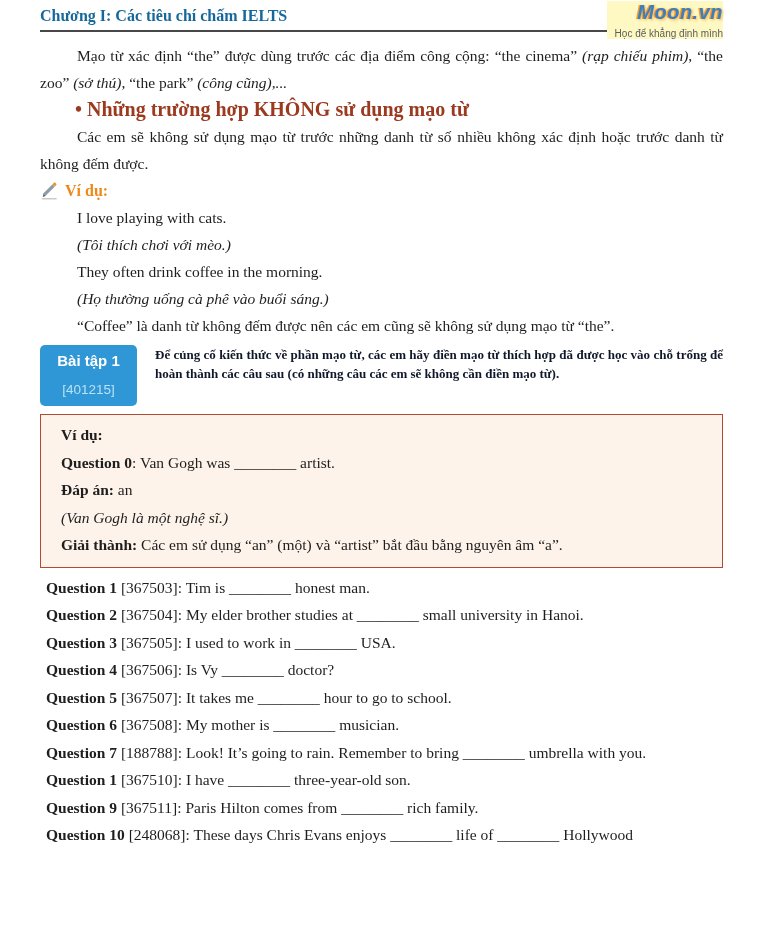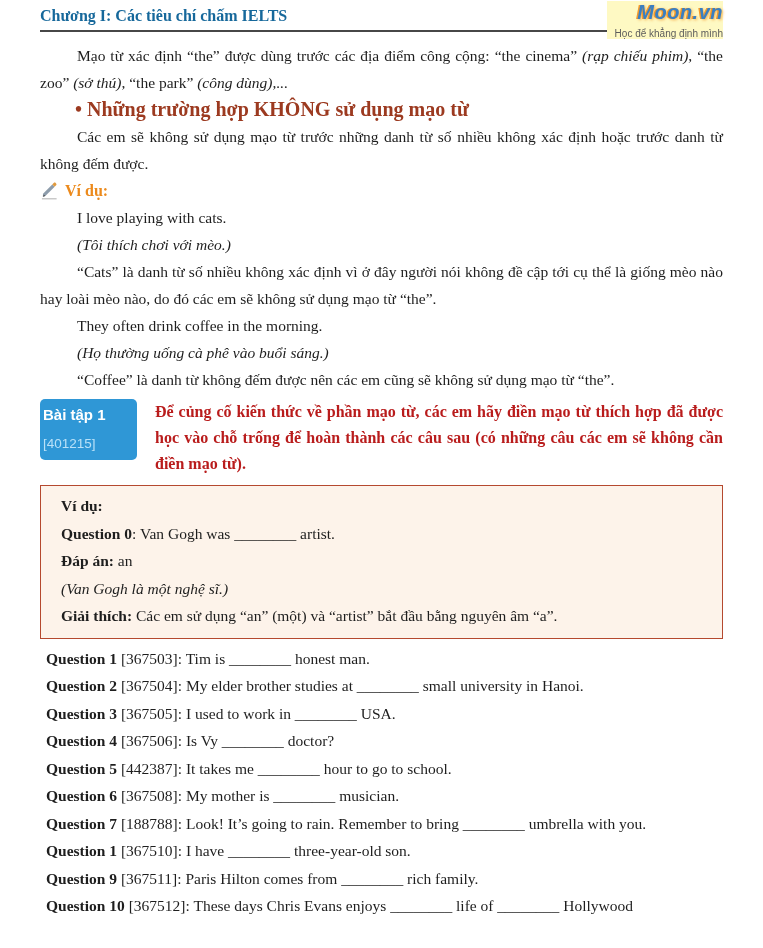--- a/index.html
+++ b/index.html
@@ -32,26 +32,26 @@
   .bullet-heading { font-size:20px; line-height:27px; font-weight:bold; color:#9c3a20; margin-left:35px; }
 
   .vd-row { display:flex; align-items:center; gap:6px; height:27px; }
   .pencil-icon { width:19px; height:19px; display:inline-block; flex:0 0 19px; }
   .vd-label { color:#ec8a1c; font-weight:bold; font-size:16px; }
 
   
   .exercise { display:flex; gap:18px; margin-top:6px; align-items:flex-start; }
   .badge {
     flex:0 0 97px; width:97px; background:#2f97d6; border-radius:5px;
-    padding:6px 3px 8px;
+    text-align:center; padding:6px 3px 8px;
     font-family:"Liberation Sans","DejaVu Sans",sans-serif;
   }
   .badge-title { color:#ffffff; font-weight:bold; font-size:15px; line-height:20px; }
   .badge-id { color:#b9e1f8; font-size:13.5px; line-height:17px; margin-top:10px; }
-  .exercise-desc { flex:1; color:#b91c1c; font-weight:bold; font-size:16px; line-height:26px; text-align:justify; }
+  .exercise-desc { flex:1; color:#0f172a; font-weight:bold; font-size:13px; line-height:19px; text-align:justify; }
 
   
   .example-box {
     margin-top:8px; border:1.5px solid #b5492f; background:#fdf3ea;
     padding:6px 20px 8px;
   }
   .example-box .line { font-size:15.5px; line-height:27.5px; }
   .bold { font-weight:bold; }
 
   
@@ -67,68 +67,67 @@
   <header class="header">
     <div class="chapter-title">Chương I: Các tiêu chí chấm IELTS</div>
     <div class="logo-wrap">
       <div class="logo">Moon.vn</div>
       <div class="tagline">Học để khẳng định mình</div>
     </div>
   </header>
 
   <main class="content">
 
-    <p class="para"><span>Mạo từ xác định “the” được dùng trước các địa điểm công cộng: “the cinema” </span><span class="italic">(rạp chiếu phim)</span><span>, “the zoo” </span><span class="italic">(sở thú)</span><span>, “the park” </span><span class="italic">(công dùng),...</span></p>
+    <p class="para"><span>Mạo từ xác định “the” được dùng trước các địa điểm công cộng: “the cinema” </span><span class="italic">(rạp chiếu phim)</span><span>, “the zoo” </span><span class="italic">(sở thú)</span><span>, “the park” </span><span class="italic">(công cũng),...</span></p>
 
     <p class="bullet-heading">• Những trường hợp KHÔNG sử dụng mạo từ</p>
 
     <p class="para">Các em sẽ không sử dụng mạo từ trước những danh từ số nhiều không xác định hoặc trước danh từ không đếm được.</p>
 
     <div class="vd-row">
       <span class="pencil-icon">
         <svg viewBox="0 0 20 20" width="19" height="19" aria-hidden="true">
           <path d="M3 16.5 L5.6 15.9 L15.4 6.1 L12.9 3.6 L3.2 13.4 Z" fill="#8d9cab"></path>
           <path d="M12.9 3.6 L15.4 6.1 L16.9 4.6 C17.5 4 17.5 3.1 16.9 2.5 L16.5 2.1 C15.9 1.5 15 1.5 14.4 2.1 Z" fill="#e09a3e"></path>
           <path d="M3 16.5 L5.6 15.9 L4.1 14.5 Z" fill="#4a4a4a"></path>
           <rect x="2" y="18" width="15.5" height="1.4" fill="#c4c4c4"></rect>
         </svg>
       </span>
       <span class="vd-label">Ví dụ:</span>
     </div>
 
     <p class="para">I love playing with cats.</p>
     <p class="para italic">(Tôi thích chơi với mèo.)</p>
-    <p class="para">“Cats” là danh từ số nhiều không xác định vì ở đây người nói không đề cập tới cụ thể là giống mèo nào hay loài mèo nào, do đó các em sẽ không sử dụng mạo từ “the”.</p>
     <p class="para">They often drink coffee in the morning.</p>
     <p class="para italic">(Họ thường uống cà phê vào buổi sáng.)</p>
     <p class="para">“Coffee” là danh từ không đếm được nên các em cũng sẽ không sử dụng mạo từ “the”.</p>
 
     <div class="exercise">
       <div class="badge">
         <div class="badge-title">Bài tập 1</div>
         <div class="badge-id">[401215]</div>
       </div>
       <div class="exercise-desc">Để củng cố kiến thức về phần mạo từ, các em hãy điền mạo từ thích hợp đã được học vào chỗ trống để hoàn thành các câu sau (có những câu các em sẽ không cần điền mạo từ).</div>
     </div>
 
     <div class="example-box">
       <p class="line bold">Ví dụ:</p>
       <p class="line"><b>Question 0</b><span>: Van Gogh was ________ artist.</span></p>
       <p class="line"><b>Đáp án:</b><span> an</span></p>
       <p class="line italic">(Van Gogh là một nghệ sĩ.)</p>
-      <p class="line"><b>Giải thích:</b><span> Các em sử dụng “an” (một) và “artist” bắt đầu bằng nguyên âm “a”.</span></p>
+      <p class="line"><b>Giải thành:</b><span> Các em sử dụng “an” (một) và “artist” bắt đầu bằng nguyên âm “a”.</span></p>
     </div>
 
     <div class="questions">
       <p class="question"><b>Question 1</b><span> [367503]: </span><span>Tim is ________ honest man.</span></p>
       <p class="question"><b>Question 2</b><span> [367504]: </span><span>My elder brother studies at ________ small university in Hanoi.</span></p>
       <p class="question"><b>Question 3</b><span> [367505]: </span><span>I used to work in ________ USA.</span></p>
       <p class="question"><b>Question 4</b><span> [367506]: </span><span>Is Vy ________ doctor?</span></p>
-      <p class="question"><b>Question 5</b><span> [442387]: </span><span>It takes me ________ hour to go to school.</span></p>
+      <p class="question"><b>Question 5</b><span> [367507]: </span><span>It takes me ________ hour to go to school.</span></p>
       <p class="question"><b>Question 6</b><span> [367508]: </span><span>My mother is ________ musician.</span></p>
       <p class="question"><b>Question 7</b><span> [188788]: </span><span>Look! It’s going to rain. Remember to bring ________ umbrella with you.</span></p>
       <p class="question"><b>Question 1</b><span> [367510]: </span><span>I have ________ three-year-old son.</span></p>
       <p class="question"><b>Question 9</b><span> [367511]: </span><span>Paris Hilton comes from ________ rich family.</span></p>
-      <p class="question"><b>Question 10</b><span> [367512]: </span><span>These days Chris Evans enjoys ________ life of ________ Hollywood</span></p>
+      <p class="question"><b>Question 10</b><span> [248068]: </span><span>These days Chris Evans enjoys ________ life of ________ Hollywood</span></p>
     </div>
 
   </main>
 </div>
 
 </body></html>

